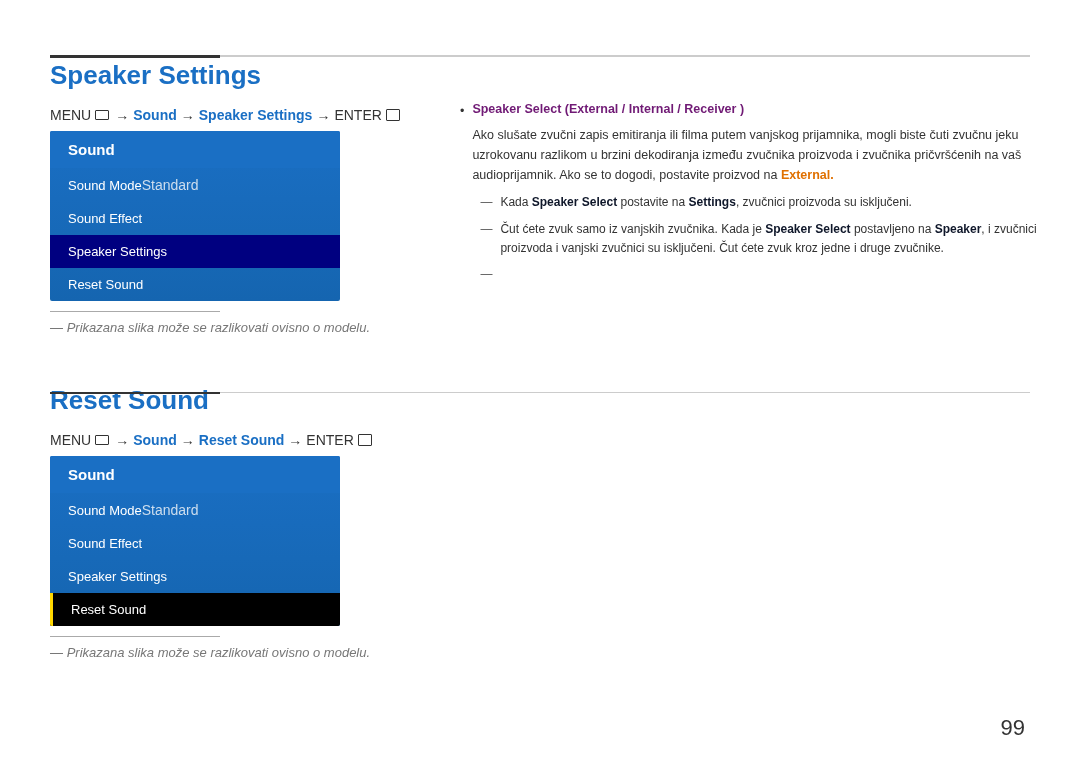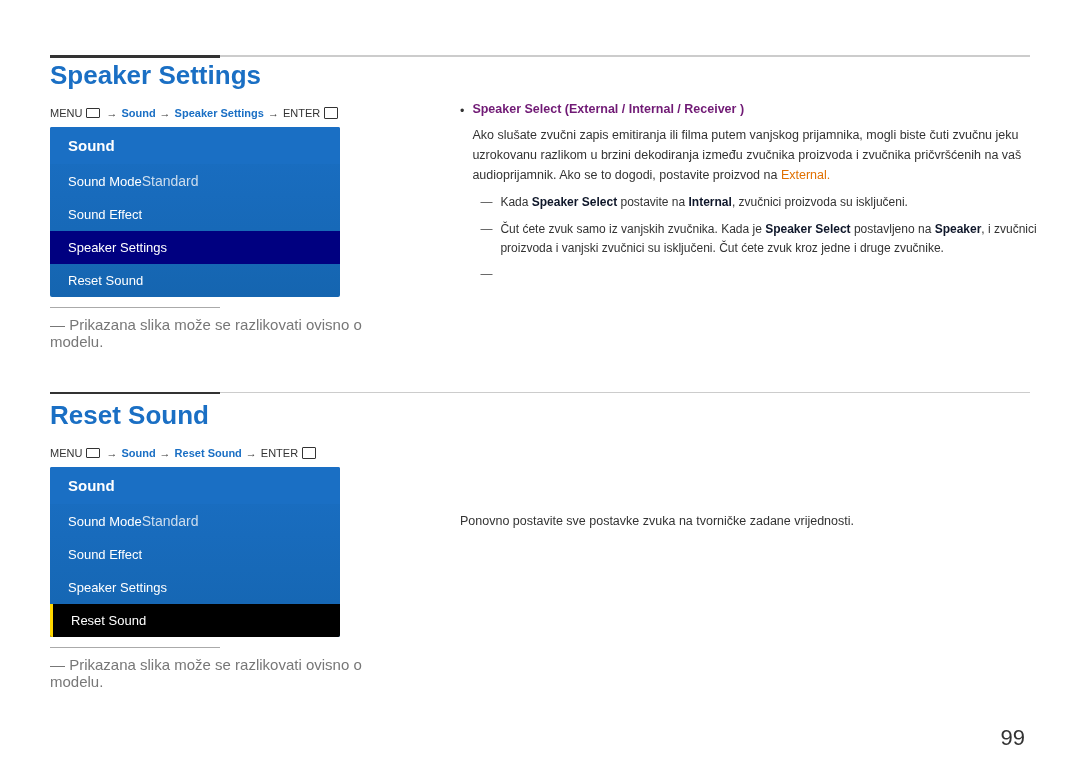--- a/index.html
+++ b/index.html
@@ -73,21 +73,21 @@
 
     .section-title {
       font-size: 26px;
       font-weight: bold;
       color: #1a6fc4;
       margin-bottom: 16px;
       margin-top: 20px;
     }
 
     .menu-path {
-      font-size: 11px;
+      font-size: 14px;
       color: #333;
       margin-bottom: 8px;
       display: flex;
       align-items: center;
       gap: 2px;
       flex-wrap: wrap;
       text-align: right;
     }
 
     .menu-path .highlight {
@@ -182,21 +182,21 @@
     .bullet-item .content {
       flex: 1;
     }
 
     .bold-blue {
       font-weight: bold;
       color: #701a75;
     }
 
     .bold-orange {
-      font-weight: normal;
+      font-weight: bold;
       color: #e07000;
     }
 
     .bold-text {
       font-weight: bold;
       color: #0f172a;
     }
 
     .dash-item {
       display: flex;
@@ -208,44 +208,45 @@
       color: #333;
     }
 
     .dash-item .dash {
       margin-right: 8px;
       flex-shrink: 0;
       color: #555;
     }
 
     .footnote {
-      font-size: 15px;
+      font-size: 13px;
       color: #777;
       margin-top: 8px;
+      font-style: italic;
     }
 
     .footnote::before {
       content: '― ';
     }
 
     .reset-description {
       font-size: 12.5px;
       color: #333;
       line-height: 1.55;
       margin-top: 10px;
     }
 
     
     .section-spacer {
       height: 30px;
     }
 
     .page-number {
       position: absolute;
-      bottom: 12px;
+      bottom: 22px;
       right: 55px;
       font-size: 22px;
       color: #333;
       font-weight: 300;
     }
 
     .footnote-line {
       width: 170px;
       height: 1px;
       background: #aaa;
@@ -355,39 +356,36 @@
           <div style="margin-bottom: 6px;">
             <span class="bold-blue">Speaker Select (External / Internal / Receiver )</span>
           </div>
           <div style="font-size: 12.5px; line-height: 1.6; margin-bottom: 8px;">
             Ako slušate zvučni zapis emitiranja ili filma putem vanjskog prijamnika, mogli biste čuti zvučnu jeku uzrokovanu razlikom u brzini dekodiranja između zvučnika proizvoda i zvučnika pričvršćenih na vaš audioprijamnik. Ako se to dogodi, postavite proizvod na <span class="bold-orange">External.</span>
           </div>
 
           <div class="dash-item">
             <span class="dash">―</span>
             <div>
-              Kada <span class="bold-text">Speaker Select</span> postavite na <span class="bold-text">Internal</span>, zvučnici proizvoda su isključeni.
+              Kada <span class="bold-text">Speaker Select</span> postavite na <span class="bold-text">Settings</span>, zvučnici proizvoda su isključeni.
             </div>
           </div>
 
           <div class="dash-item">
             <span class="dash">―</span>
             <div>
               Čut ćete zvuk samo iz vanjskih zvučnika. Kada je <span class="bold-text">Speaker Select</span> postavljeno na <span class="bold-text">Speaker</span>, i zvučnici proizvoda i vanjski zvučnici su isključeni. Čut ćete zvuk kroz jedne i druge zvučnike.
             </div>
           </div>
 
           <div class="dash-item">
             <span class="dash">―</span>
           </div>
 
         </div>
       </div>
     </div>
 
-    <div style="margin-top: 220px;">
-      <p class="reset-description">Ponovno postavite sve postavke zvuka na tvorničke zadane vrijednosti.</p>
-    </div>
 
   </div>
 </div>
 
 <div class="page-number">99</div>
 
 </body></html>

